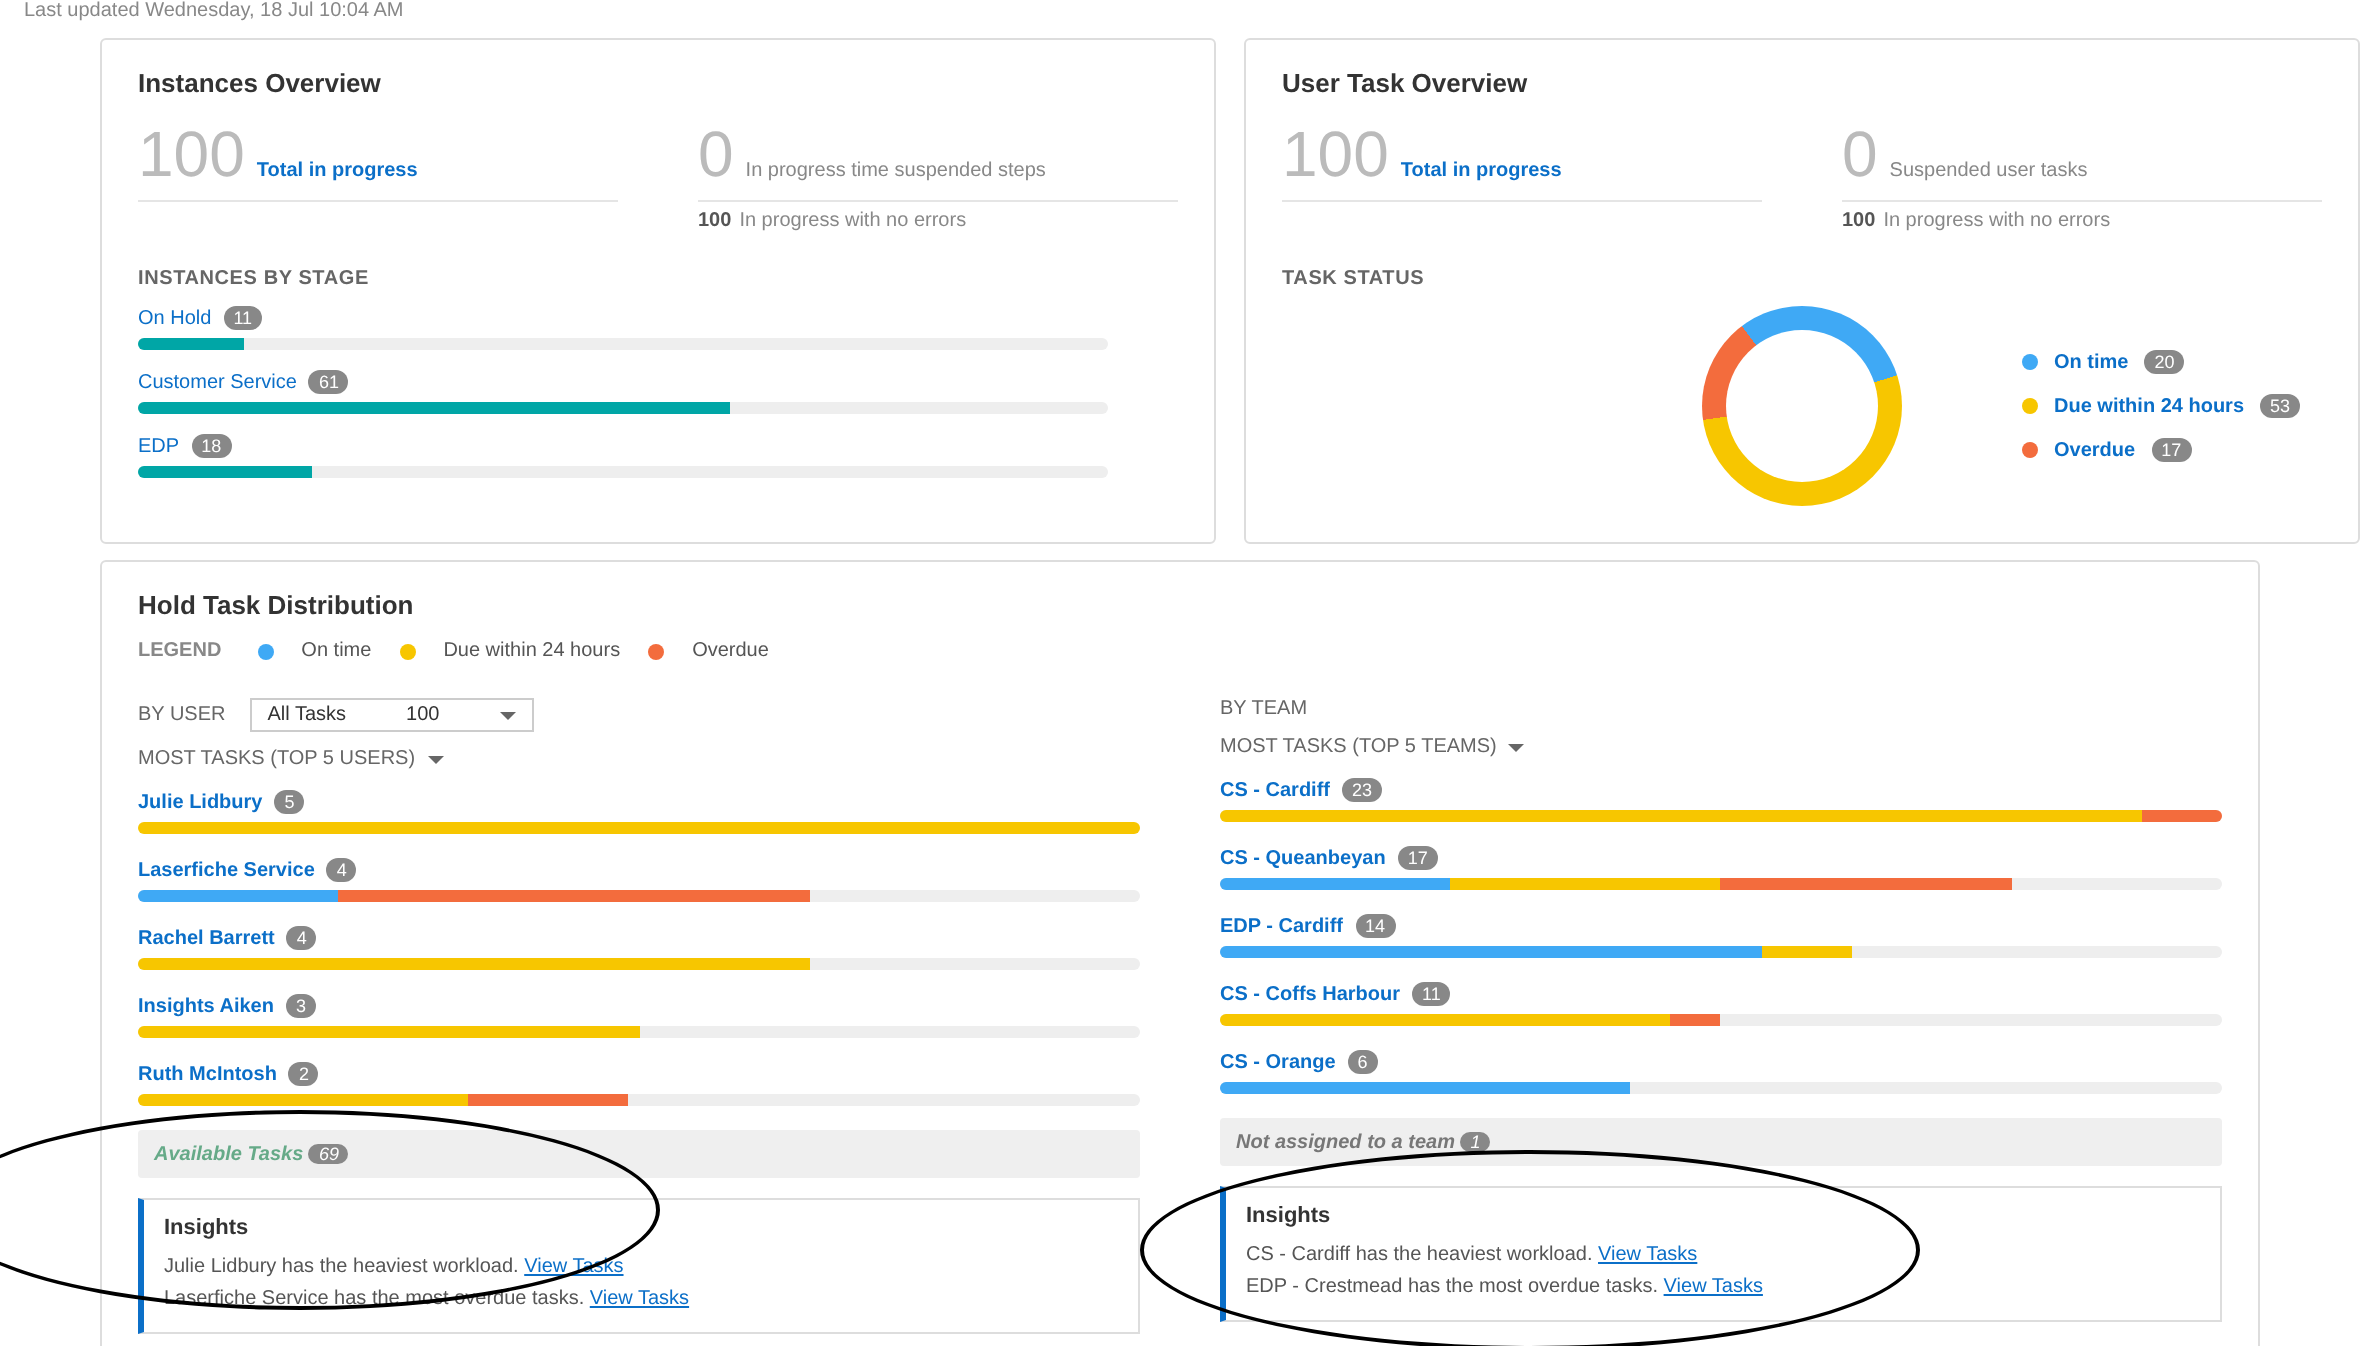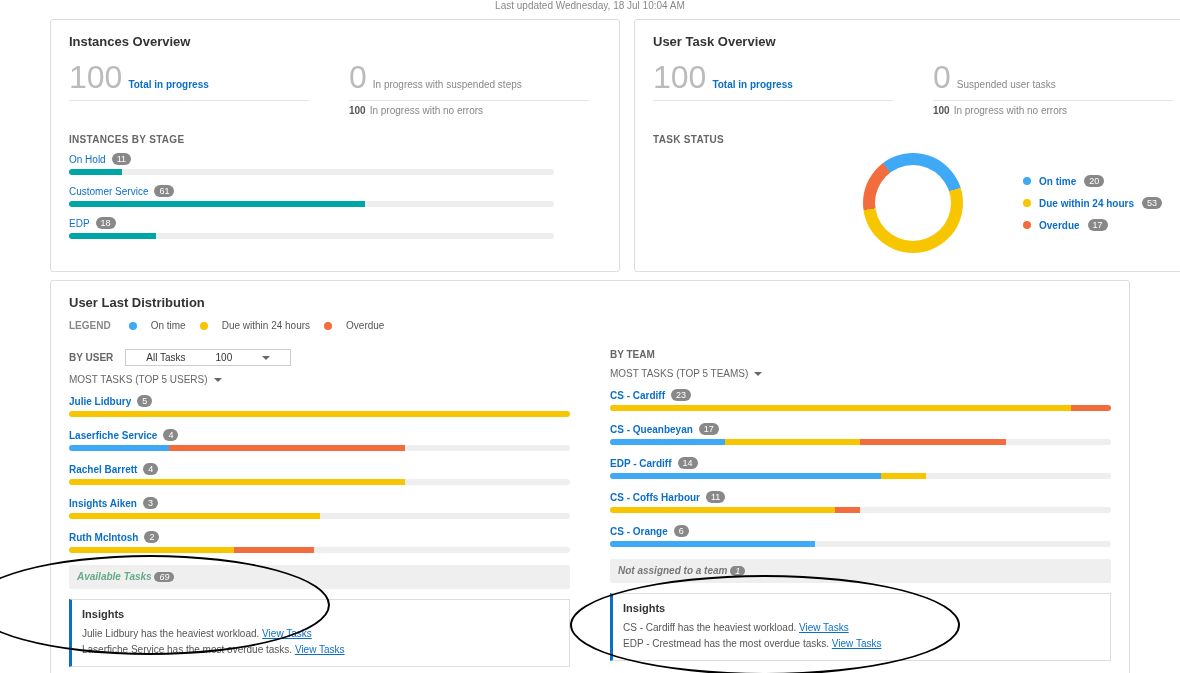--- a/index.html
+++ b/index.html
@@ -1,19 +1,19 @@
 <!DOCTYPE html>
 <html><head>
 <meta charset="utf-8">
 <style>
 * { box-sizing: border-box; margin: 0; padding: 0; }
 body { font-family: "Segoe UI", Arial, sans-serif; font-size: 11px; color: #333; background: #fff; width: 1180px; }
-.topbar { text-align: center; padding: 0 12px; font-size: 10px; color: #888; }
+.topbar { text-align: left; padding: 0 12px; font-size: 10px; color: #888; }
 .row { display: flex; gap: 14px; padding: 8px 50px; }
-.card { border: 1px solid #ddd; border-radius: 3px; padding: 14px 30px 18px 18px; flex: 1; background: #fff; }
+.card { border: 1px solid #ddd; border-radius: 3px; padding: 14px 18px 18px 18px; flex: 1; background: #fff; }
 .card-title { font-size: 13px; font-weight: 600; margin-bottom: 10px; }
 .stats { display: flex; gap: 40px; }
 .stat { display: flex; flex-direction: column; }
 .stat-top { display: flex; align-items: baseline; gap: 6px; border-bottom: 1px solid #e5e5e5; padding-bottom: 4px; min-width: 240px; }
 .big { font-size: 32px; font-weight: 300; color: #bbb; }
 .blue-link { color: #0b6fc8; font-size: 10px; font-weight: 600; }
 .gray-sm { color: #888; font-size: 10px; }
 .stat-sub { margin-top: 4px; font-size: 10px; color: #888; }
 .stat-sub b { color: #555; font-weight: 600; margin-right: 4px; }
 .section-label { font-size: 10px; font-weight: 600; color: #666; letter-spacing: .3px; margin: 18px 0 8px 0; text-transform: uppercase; }
@@ -31,22 +31,22 @@
 .dot { width: 8px; height: 8px; border-radius: 50%; }
 .dot.blue { background: #3fa9f5; } .dot.yellow { background: #f7c600; } .dot.orange { background: #f36c3d; }
 .legend-row .blue-link { color: #0b6fc8; }
 
 .dist-card { border: 1px solid #ddd; border-radius: 3px; padding: 14px 18px; margin: 0 50px; }
 .legend-inline { display: flex; align-items: center; gap: 14px; font-size: 10px; color: #555; margin-top: 4px; }
 .legend-inline .lab { color: #888; text-transform: uppercase; font-weight: 600; margin-right: 4px; }
 .cols { display: flex; gap: 40px; margin-top: 18px; }
 .col { flex: 1; }
 .col-head { display: flex; align-items: center; gap: 12px; margin-bottom: 8px; }
-.col-head .lbl { font-size: 10px; font-weight: 700; color: #666; text-transform: uppercase; }
-.select { border: 1px solid #ccc; padding: 2px 20px; font-size: 10px; display: flex; align-items: center; gap: 30px; background: #fff; }
+.col-head .lbl { font-size: 10px; font-weight: 400; color: #666; text-transform: uppercase; }
+.select { border: 1px solid #ccc; padding: 2px 8px; font-size: 10px; display: flex; align-items: center; gap: 30px; background: #fff; }
 .caret { width: 0; height: 0; border-left: 4px solid transparent; border-right: 4px solid transparent; border-top: 4px solid #666; }
 .sort-row { font-size: 10px; color: #666; text-transform: uppercase; margin-bottom: 10px; display: flex; align-items: center; gap: 6px; }
 .dist-item { margin-bottom: 12px; }
 .dist-head { display: flex; align-items: center; gap: 6px; margin-bottom: 4px; }
 .dist-name { color: #0b6fc8; font-size: 10px; font-weight: 600; }
 .dist-bar { height: 6px; background: #eee; border-radius: 3px; display: flex; overflow: hidden; }
 .seg { height: 100%; }
 .seg.b { background: #3fa9f5; } .seg.y { background: #f7c600; } .seg.o { background: #f36c3d; }
 .avail { background: #efefef; padding: 6px 8px; font-style: italic; font-size: 10px; margin-top: 6px; border-radius: 2px; }
 .avail .dist-name { color: #6a8; }
@@ -71,21 +71,21 @@
     <div class="stats">
       <div class="stat">
         <div class="stat-top">
           <span class="big">100</span>
           <span class="blue-link">Total in progress</span>
         </div>
       </div>
       <div class="stat">
         <div class="stat-top">
           <span class="big">0</span>
-          <span class="gray-sm">In progress with suspended steps</span>
+          <span class="gray-sm">In progress time suspended steps</span>
         </div>
         <div class="stat-sub"><b>100</b><span>In progress with no errors</span></div>
       </div>
     </div>
     <div class="section-label">INSTANCES BY STAGE</div>
     <div id="stages">
         <div class="stage">
       <div class="stage-head">
             <span class="stage-name">On Hold</span>
             <span class="badge">11</span>
@@ -151,21 +151,21 @@
       <span class="dot orange"></span>
       <span class="blue-link">Overdue</span>
             <span class="badge">17</span>
     </div>
         </div>
     </div>
   </div>
 </div>
 
 <div class="dist-card" style="position:relative;">
-  <div class="card-title">User Last Distribution</div>
+  <div class="card-title">Hold Task Distribution</div>
   <div class="legend-inline">
     <span class="lab">LEGEND</span>
     <span class="dot blue"></span>
       <span>On time</span>
     <span class="dot yellow"></span>
       <span>Due within 24 hours</span>
     <span class="dot orange"></span>
       <span>Overdue</span>
   </div>
 

